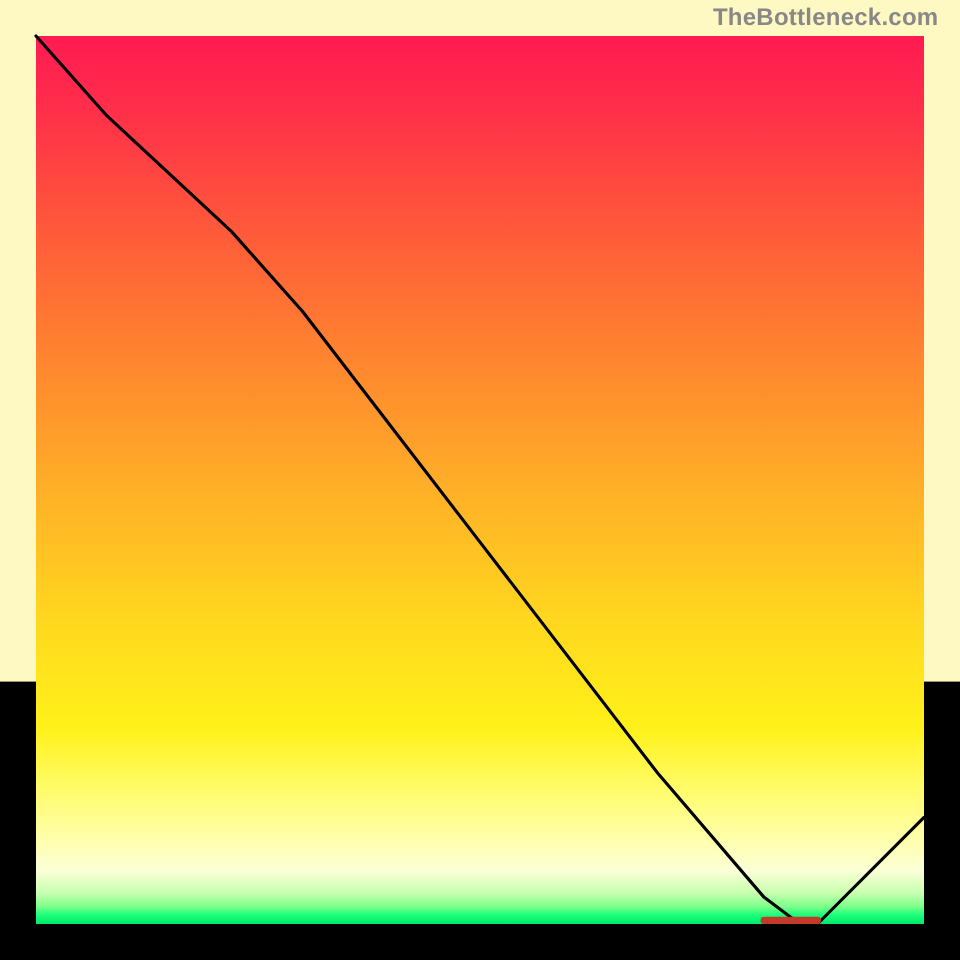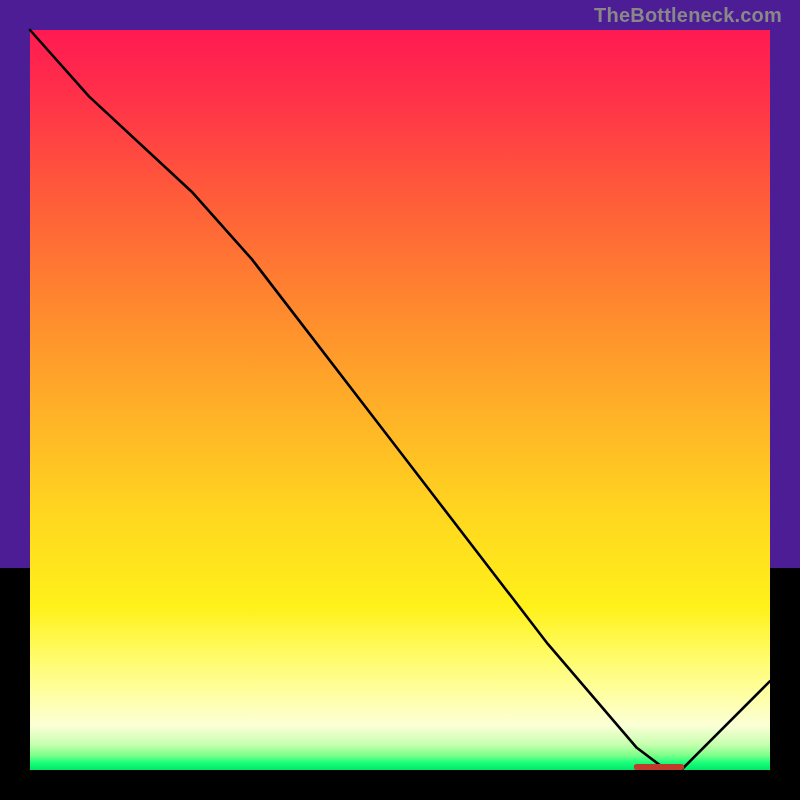--- a/index.html
+++ b/index.html
@@ -8,21 +8,21 @@
     width: 800px;
     height: 800px;
     background: #000;
     overflow: hidden;
     font-family: Arial, Helvetica, sans-serif;
   }
   .container {
     position: relative;
     width: 800px;
     height: 568px;
-    background: #4c1d95;
+    background: #fef9c3;
   }
   .attribution {
     position: absolute;
     top: 4px;
     right: 18px;
     color: #888888;
     font-size: 20px;
     font-weight: 600;
     letter-spacing: 0.2px;
   }

